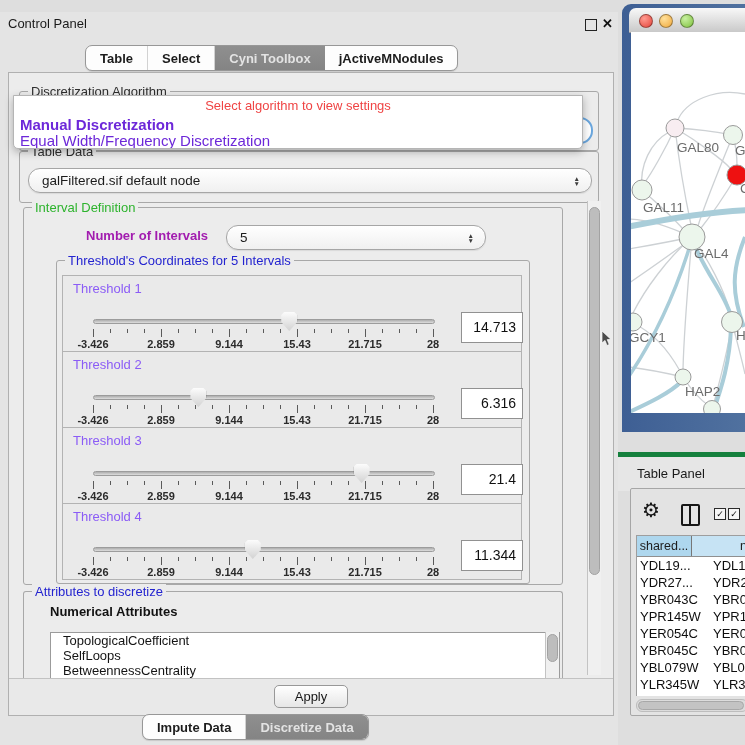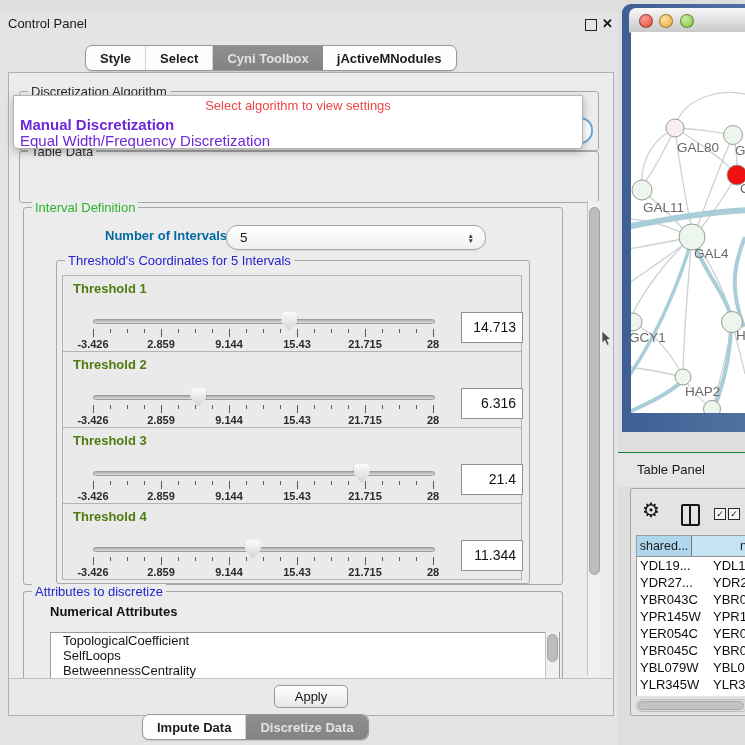--- a/index.html
+++ b/index.html
@@ -40,21 +40,21 @@
   .popup{position:absolute;left:4px;top:22px;width:568px;height:52px;background:#fff;
     border:1px solid #b5b5b5;border-radius:0 0 5px 5px;
     box-shadow:0 3px 9px rgba(0,0,0,.28);z-index:40;overflow:hidden;}
   .popup .ph{height:17px;text-align:center;color:#ef4444;font-size:13px;padding-top:2px;}
   .popup .opt{font-size:15px;color:#6d28d9;padding:1px 0 0 6px;height:15px;}
   .popup .opt.bold{font-weight:bold;}
   
   .th-stack{position:absolute;left:5px;top:15px;width:460px;}
   .th-row{position:relative;width:458px;height:75px;border:1px solid #b3b3b3;
     margin-top:-1px;background:#eaeaea;}
-  .th-label{position:absolute;left:10px;top:5px;font-size:13px;font-weight:bold;color:#4d7c0f;}
+  .th-label{position:absolute;left:10px;top:5px;font-size:13px;font-weight:normal;color:#8b5cf6;}
   .track{position:absolute;left:30px;top:43px;width:340px;height:3px;
     background:linear-gradient(#adadad,#dedede);border:1px solid #9c9c9c;border-radius:3px;}
   .thumb{position:absolute;top:36px;width:16px;height:19px;
     clip-path:polygon(18% 0,82% 0,100% 16%,100% 52%,50% 100%,0 52%,0 16%);
     background:linear-gradient(#fcfcfc,#d2d2d2);
     filter:drop-shadow(0 0 1px rgba(0,0,0,.6));}
   .tick{position:absolute;top:53px;width:1px;background:#5a5a5a;}
   .tick.minor{height:4px;}
   .tick.major{height:8px;}
   .ticklabel{position:absolute;top:62px;transform:translateX(-50%);
@@ -77,21 +77,21 @@
   .right-bg{position:absolute;left:618px;top:0;width:127px;height:745px;background:#dedede;}
   .net-window{position:absolute;left:622px;top:4px;width:123px;height:428px;
     background:linear-gradient(90deg,#3e5f94,#50719f);border-radius:9px 0 0 0;}
   .net-titlebar{position:absolute;left:7px;top:4px;width:116px;height:24px;
     background:linear-gradient(#f8f8f8,#c9c9c9);border-radius:7px 0 0 0;border-bottom:1px solid #9a9a9a;}
   .light{position:absolute;top:6px;width:12px;height:12px;border-radius:50%;border:0.5px solid rgba(0,0,0,.35);}
   .net-canvas{position:absolute;left:9px;top:28px;width:126px;height:381px;background:#fff;overflow:hidden;}
   .net-canvas svg{display:block;}
   
   .tp-titlebar{position:absolute;left:618px;top:452px;width:127px;height:34px;
-    background:#e6e6e6;border-top:1px solid #15803d;}
+    background:#e6e6e6;border-top:5px solid #15803d;}
   .tp-titlebar .t{position:absolute;left:19px;top:9px;font-size:13px;color:#1a1a1a;}
   .tp-body{position:absolute;left:630px;top:488px;width:115px;height:226px;
     background:#e3e3e3;border:1px solid #a6a6a6;border-radius:2px;}
   .gear{position:absolute;left:11px;top:11px;font-size:20px;color:#161616;line-height:20px;}
   .colicon{position:absolute;left:50px;top:15px;width:15px;height:18px;border:2px solid #161616;border-radius:2px;}
   .colicon:after{content:"";position:absolute;left:6px;top:0;width:2px;height:18px;background:#161616;}
   .chk{position:absolute;top:19px;width:10px;height:10px;border:1.5px solid #2a2a2a;background:#f6f6f6;
     font-size:9px;line-height:10px;text-align:center;color:#111;}
   .tp-table{position:absolute;left:5px;top:46px;width:110px;height:160px;background:#fff;
     border:1px solid #9e9e9e;border-bottom:none;overflow:hidden;}
@@ -116,21 +116,21 @@
 
   <div class="control-panel">
     <div class="titlebar">
       <span class="title">Control Panel</span>
       <div class="float-ic"></div>
       <span class="close-ic">✕</span>
     </div>
 
     <div class="segbar top-tabs" id="topTabs">
         <div class="seg">
-          <span>Style</span>
+          <span>Table</span>
         </div>
         <div class="seg">
           <span>Select</span>
         </div>
         <div class="seg active">
           <span>Cyni Toolbox</span>
         </div>
         <div class="seg">
           <span>jActiveMNodules</span>
         </div>
@@ -146,26 +146,33 @@
       <div class="popup">
         <div class="ph">Select algorithm to view settings</div>
         <div id="popupOptions">
             <div class="opt bold">Manual Discretization</div>
             <div class="opt">Equal Width/Frequency Discretization</div>
           </div>
       </div>
 
       <div class="group" style="left:10px;top:78px;width:578px;height:50px;">
         <span class="group-title">Table Data</span>
+        <div class="combo" style="left:8px;top:16px;width:523px;height:23px;">
+          <span>galFiltered.sif default node</span>
+          <span class="arrows">
+              <span>▲</span>
+              <span>▼</span>
+            </span>
+        </div>
       </div>
 
       <div class="group" style="left:14px;top:134px;width:538px;height:376px;">
         <span class="group-title gt-green">Interval Definition</span>
 
-        <span style="position:absolute;left:62px;top:20px;font-size:13px;font-weight:bold;color:#0369a1;margin-left:19px;">Number of Intervals</span>
+        <span style="position:absolute;left:62px;top:20px;font-size:13px;font-weight:bold;color:#a21caf;">Number of Intervals</span>
         <div class="combo" style="left:202px;top:17px;width:219px;height:23px;">
           <span>5</span>
           <span class="arrows">
               <span>▲</span>
               <span>▼</span>
             </span>
         </div>
 
         <div class="group" style="left:32px;top:52px;width:472px;height:322px;background:#ececec;">
           <span class="group-title gt-blue">Threshold's Coordinates for 5 Intervals</span>

